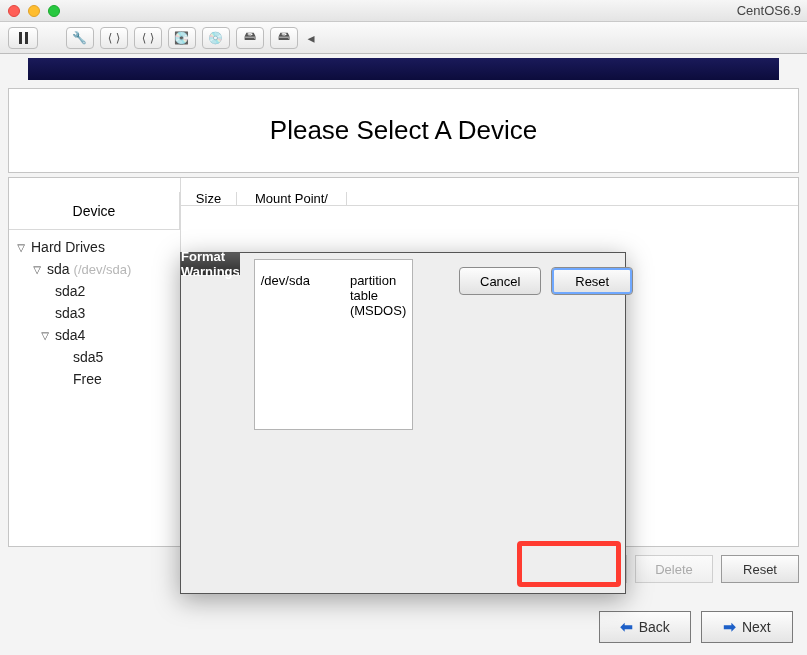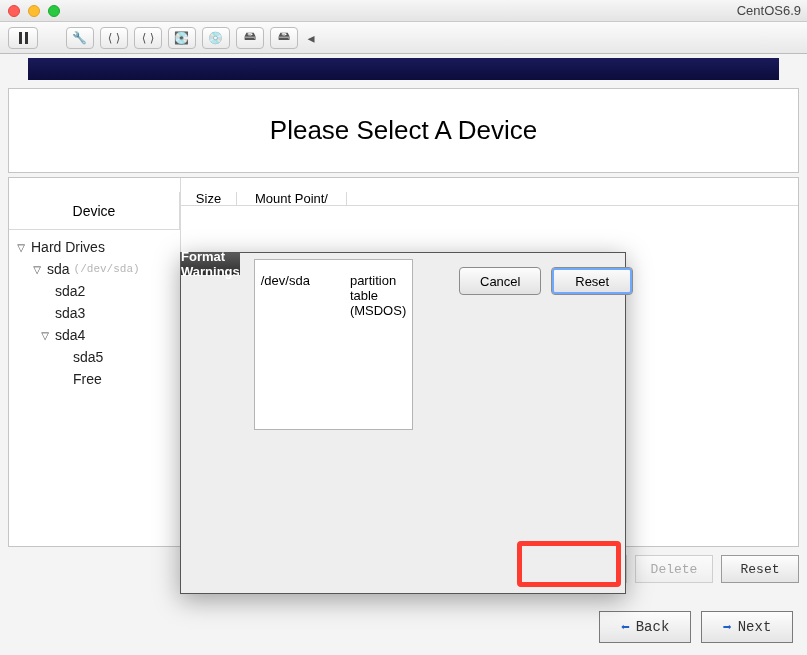--- a/index.html
+++ b/index.html
@@ -85,35 +85,35 @@
   display:flex; flex-direction:column;
 }
 .header-row { display:flex; height:28px; }
 .hdr { border-bottom:1px solid #d9d9d9; border-right:1px solid #d9d9d9; display:flex; align-items:center; justify-content:center; font-size:13px;margin-top:14px; }
 .hdr.device-h { height:38px; justify-content:center; font-size:14px; }
 
 .tree { padding:6px 0 0 6px; font-size:14px; color:#222; }
 .tree .row { height:22px; display:flex; align-items:center; gap:4px; }
 .caret { width:12px; text-align:center; font-size:10px; color:#444; }
 .tree .lbl { white-space:nowrap; }
-.devpath { color:#b6b6b6; font-size:11px;font-family:Liberation Mono, monospace; }
+.devpath { color:#b6b6b6; font-size:13px; }
 .indent1 { padding-left:16px; }
 .indent2 { padding-left:40px; }
 .indent3 { padding-left:58px; }
 
 .action-row {
   margin:8px 8px 0 8px;
   display:flex; justify-content:flex-end; gap:8px;
 }
 .btn {
   min-width:78px; height:28px; padding:0 12px;
   border:1px solid #9a9a9a; border-radius:0;
   background: linear-gradient(#fdfdfd,#e5e5e5);
   font-size:13px; color:#333;
-  display:flex; align-items:center; justify-content:center; gap:6px;font-family:Liberation Mono, monospace;
+  display:flex; align-items:center; justify-content:center; gap:6px;
 }
 .btn.disabled { color:#aaa; border-color:#cfcfcf; background:linear-gradient(#fbfbfb,#efefef);}
 .nav-row {
   position:absolute; bottom:12px; right:14px;
   display:flex; gap:10px;
 }
 .btn.nav { min-width:92px; height:32px; font-size:14px; border-color:#7a7a7a; }
 .arrow-glyph { font-size:15px; color:#1e60c8; font-weight:bold; }
 
 .modal {

